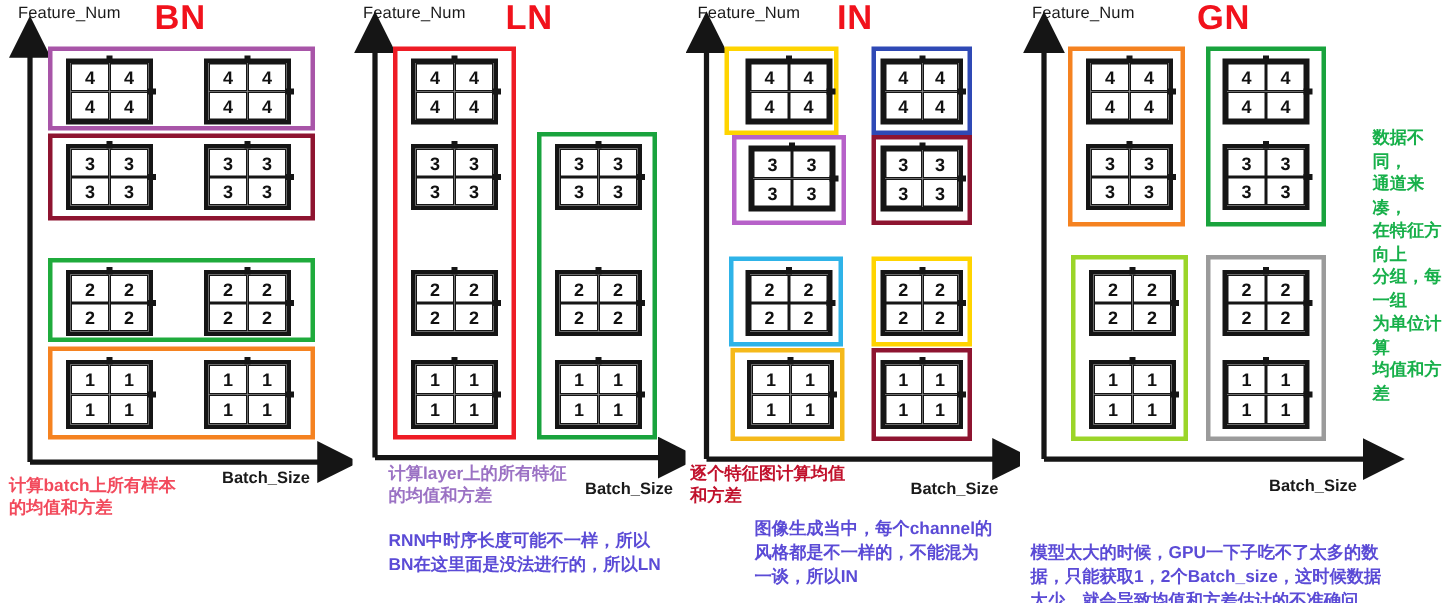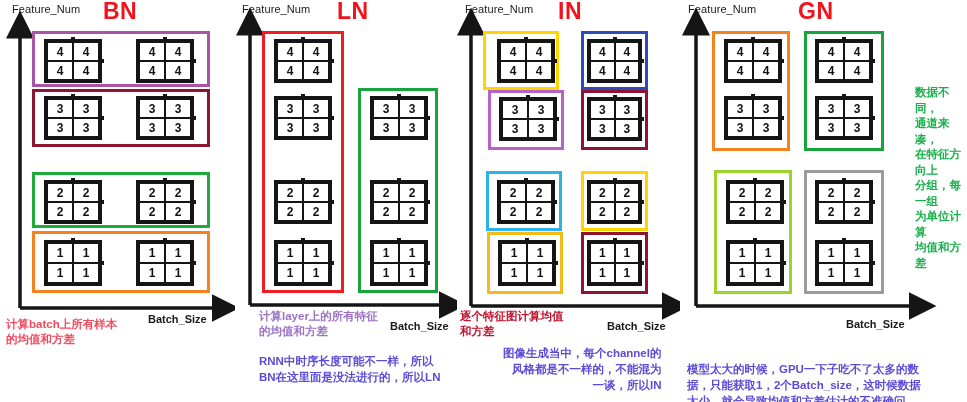--- a/index.html
+++ b/index.html
@@ -367,21 +367,21 @@
     <div class="cell">1</div>
     <div class="cell">1</div>
     <div class="cell">1</div>
     <div class="nub"></div>
     <div class="nub-top"></div>
   </div>
 
   <div class="axis-name" style="left:150px;top:320px;">Batch_Size</div>
   <div class="note" style="left:3px;top:309px;color:#c1112c;">逐个特征图计算均值
 和方差</div>
-  <div class="note-sub" style="left:46px;top:345px;text-align:right;">图像生成当中，每个channel的
+  <div class="note-sub" style="left:46px;top:345px;">图像生成当中，每个channel的
 风格都是不一样的，不能混为
 一谈，所以IN</div>
 </div>
 
 <div class="panel" id="panel-gn">
 
   <div class="axis-label" style="left:8px;top:3px;">Feature_Num</div>
   <div class="panel-title" style="left:118px;top:0px;">GN</div>
 
   <svg class="axis-svg" width="287" height="402">

